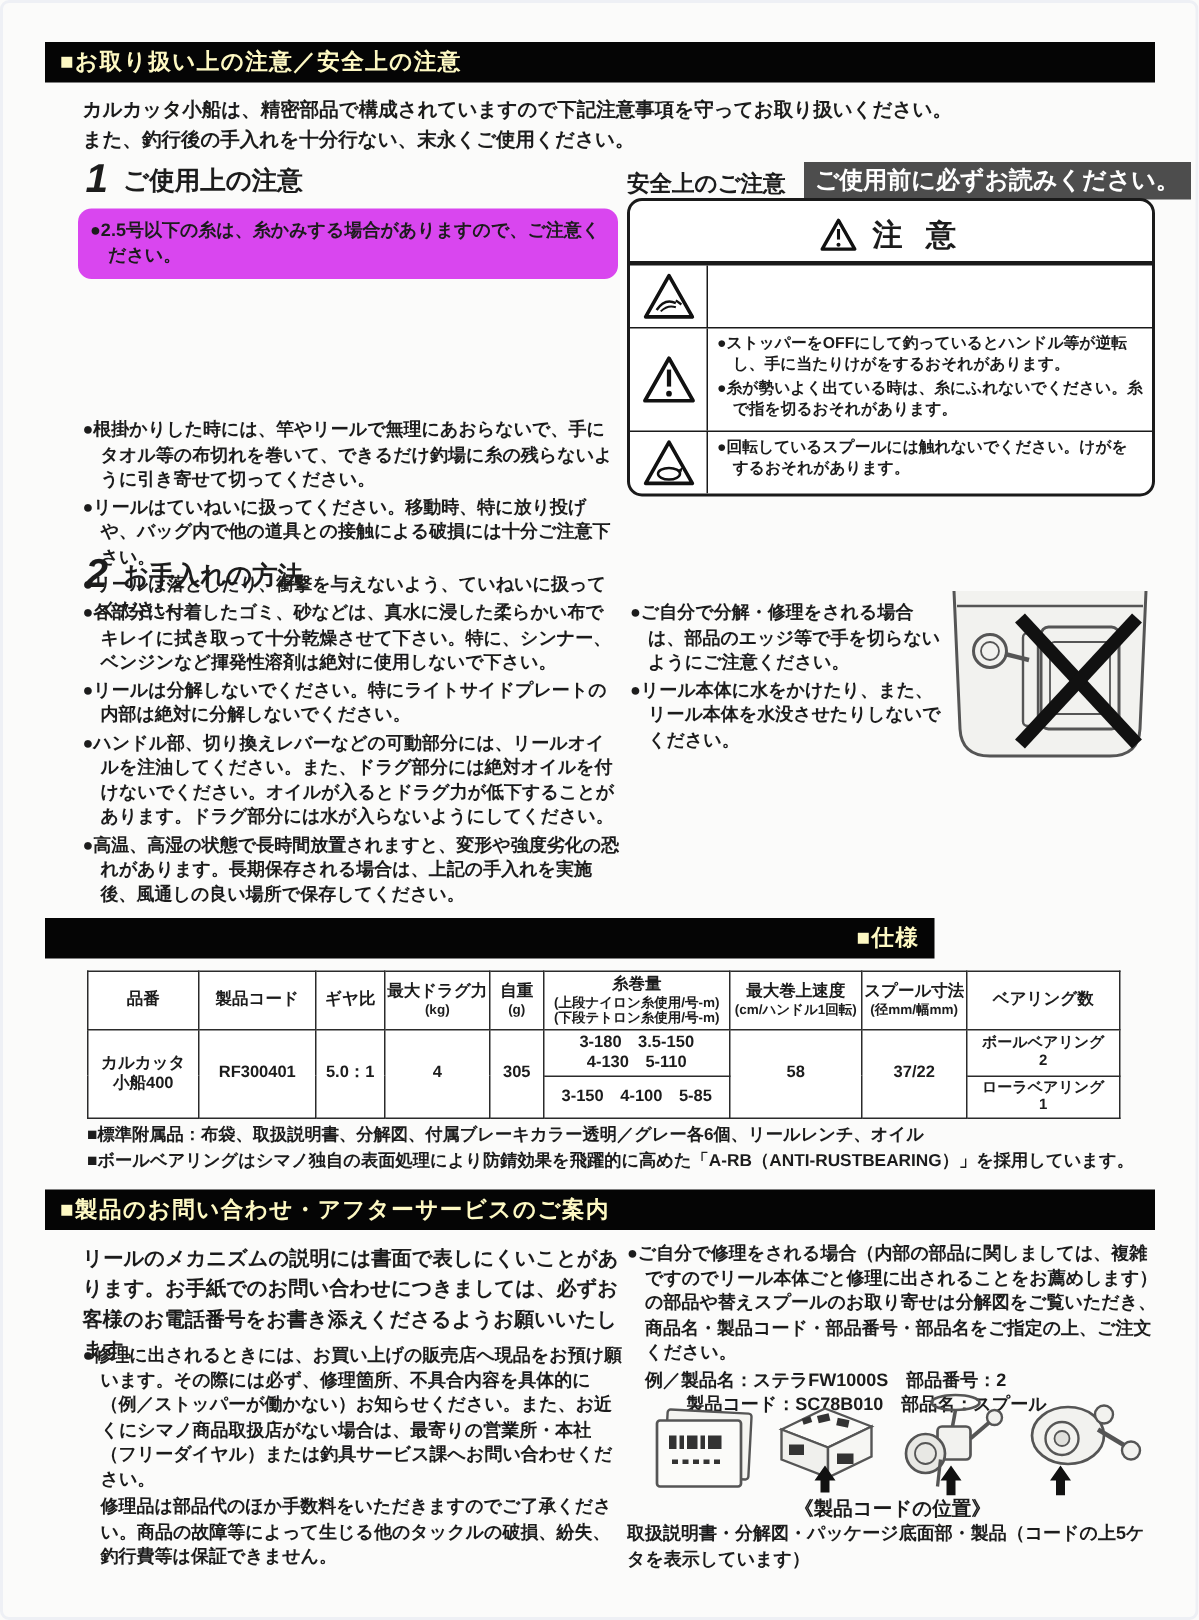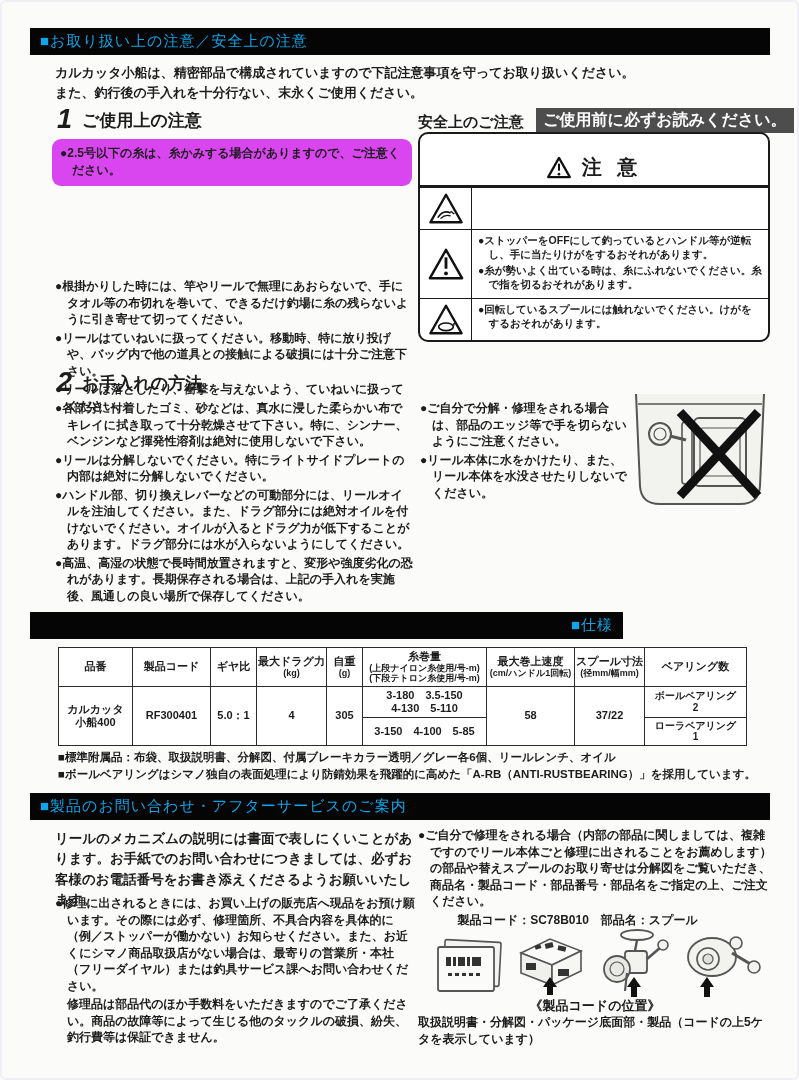--- a/index.html
+++ b/index.html
@@ -4,37 +4,37 @@
 <style>
   html,body{margin:0;padding:0;}
   body{
     width:799px;height:1080px;position:relative;overflow:hidden;
     background:#fbfbfa;color:#1c1c1c;
     font-family:"Liberation Sans","DejaVu Sans",sans-serif;
   }
   .scan-edge{position:absolute;inset:0;border:2px solid #eef0f5;border-radius:6px;pointer-events:none;}
   .abs{position:absolute;}
   .bar{
-    background:#050505;color:#0ea5e9;font-weight:normal;font-size:15px;
+    background:#050505;color:#fef9c3;font-weight:bold;font-size:15px;
     padding:4px 10px;box-sizing:border-box;letter-spacing:1px;
   }
   .intro{font-size:13px;font-weight:700;line-height:1.5;}
   .sec-head{display:flex;align-items:flex-end;gap:10px;}
   .sec-num{font-size:27px;font-weight:800;font-style:italic;line-height:1;}
   .sec-title{font-size:17px;font-weight:800;line-height:1.1;padding-bottom:2px;}
   .b{padding-left:1em;text-indent:-1em;margin:0 0 2px 0;}
   .txt{font-size:12px;font-weight:600;line-height:1.38;}
   .txt-sm{font-size:10.5px;font-weight:600;line-height:1.32;}
   .graybox{background:#d946ef;border-radius:9px;padding:6px 8px;box-sizing:border-box;}
   .badge{display:inline-block;background:#4d4d4d;color:#fff;font-size:16px;font-weight:700;
     padding:2px 7px;margin-left:8px;vertical-align:2px;}
   .safety-title{font-size:15px;font-weight:800;}
   .warnbox{border:2.5px solid #1a1a1a;border-radius:10px;overflow:hidden;box-sizing:border-box;background:#fff;}
   .warnhead{display:flex;align-items:center;justify-content:center;gap:10px;
-    font-size:20px;font-weight:800;letter-spacing:5px;padding:20px 0 4px 0;border-bottom:2.5px solid #1a1a1a;}
+    font-size:20px;font-weight:800;letter-spacing:5px;padding:9px 0 4px 0;border-bottom:2.5px solid #1a1a1a;}
   .warnrow{display:grid;grid-template-columns:52px 1fr;border-top:1.5px solid #1a1a1a;}
   .warnrow:first-of-type{border-top:none;}
   .warnicon{display:flex;align-items:center;justify-content:center;border-right:1.5px solid #1a1a1a;padding:4px 2px;}
   .warntext{padding:4px 6px 5px 6px;}
   table.spec{border-collapse:collapse;table-layout:fixed;width:688px;background:#fff;}
   table.spec th,table.spec td{
     border:1.4px solid #2b2b2b;text-align:center;vertical-align:middle;
     font-size:11px;font-weight:600;padding:2px 1px;line-height:1.18;
   }
   table.spec th{font-weight:700;}
@@ -243,20 +243,21 @@
 
 <div class="abs bold-intro" style="left:55px;top:829px;width:360px;">リールのメカニズムの説明には書面で表しにくいことがあります。お手紙でのお問い合わせにつきましては、必ずお客様のお電話番号をお書き添えくださるようお願いいたします。</div>
 
 <div class="abs txt" style="left:55px;top:895px;width:362px;">
   <p class="b">●修理に出されるときには、お買い上げの販売店へ現品をお預け願います。その際には必ず、修理箇所、不具合内容を具体的に（例／ストッパーが働かない）お知らせください。また、お近くにシマノ商品取扱店がない場合は、最寄りの営業所・本社（フリーダイヤル）または釣具サービス課へお問い合わせください。</p>
   <p style="padding-left:1em;margin:0;">修理品は部品代のほか手数料をいただきますのでご了承ください。商品の故障等によって生じる他のタックルの破損、紛失、釣行費等は保証できません。</p>
 </div>
 
 <div class="abs txt" style="left:418px;top:827px;width:356px;">
   <p class="b">●ご自分で修理をされる場合（内部の部品に関しましては、複雑ですのでリール本体ごと修理に出されることをお薦めします）の部品や替えスプールのお取り寄せは分解図をご覧いただき、商品名・製品コード・部品番号・部品名をご指定の上、ご注文ください。</p>
+  <p style="padding-left:1em;margin:0;">例／製品名：ステラFW1000S　部品番号：2</p>
   <p style="padding-left:3.3em;margin:0;">製品コード：SC78B010　部品名：スプール</p>
 </div>
 
 <div class="abs illu-row" style="left:432px;top:925px;width:330px;">
   <div class="illu">
     <svg width="72" height="62" viewBox="0 0 72 62">
       <rect x="12" y="6" width="56" height="44" rx="2" fill="#f4f4f1" stroke="#555" stroke-width="1.6" transform="rotate(3 40 28)"></rect>
       <rect x="6" y="12" width="56" height="44" rx="2" fill="#fbfbf9" stroke="#555" stroke-width="1.8"></rect>
       <rect x="14" y="22" width="5" height="9" fill="#333"></rect>
         <rect x="21" y="22" width="3" height="9" fill="#333"></rect>

